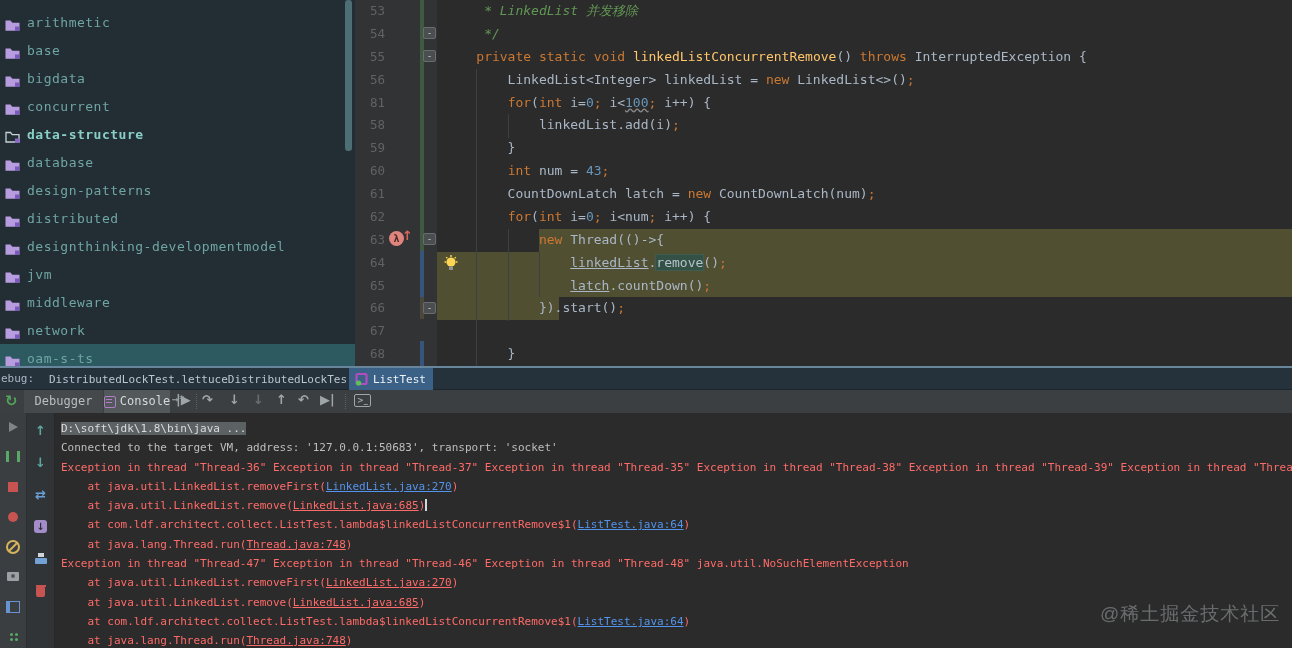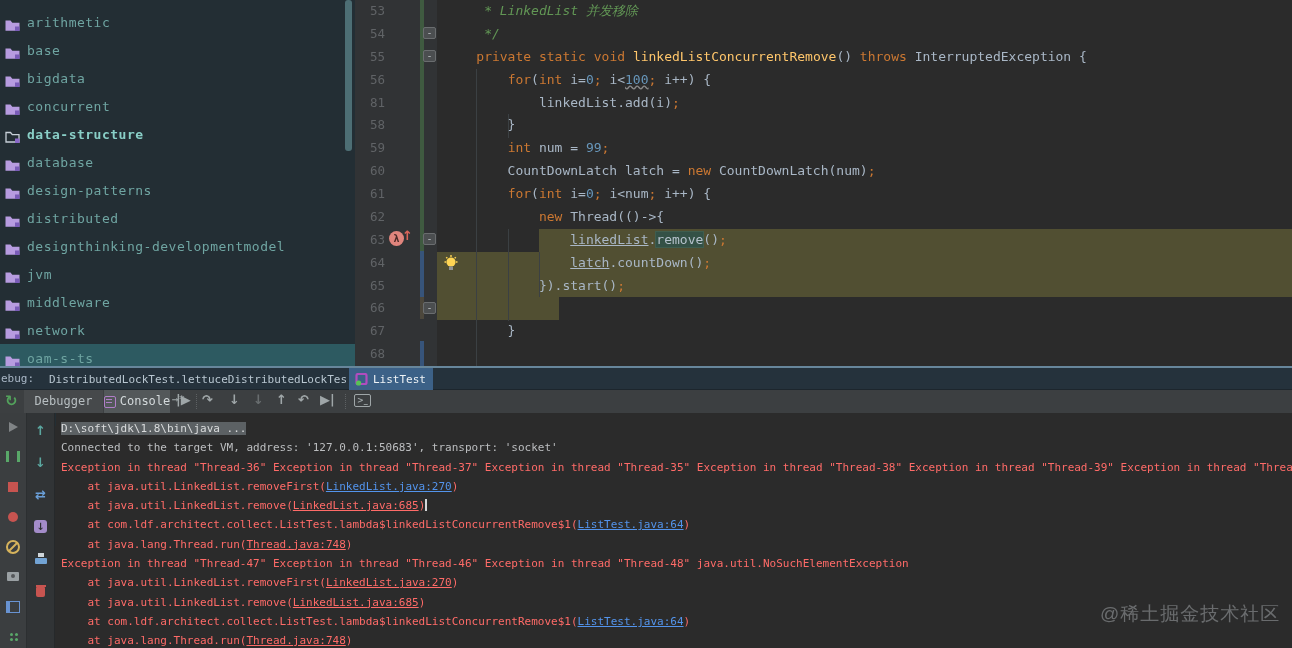--- a/index.html
+++ b/index.html
@@ -251,24 +251,25 @@
     <div id="indent-guides">
         <div class="iguide" style="left: 39px; top: 69px; width: 1px; height: 297px;"></div>
         <div class="iguide" style="left: 71px; top: 114px; width: 1px; height: 24px;"></div>
         <div class="iguide" style="left: 71px; top: 229px; width: 1px; height: 92px;"></div>
         <div class="iguide" style="left: 102px; top: 252px; width: 1px; height: 45px;"></div>
       </div>
     <div id="code-lines">
         <div class="cline"><span class="tk-com">     * LinkedList 并发移除</span></div>
         <div class="cline"><span class="tk-com">     */</span></div>
         <div class="cline"><span class="tk-p">    </span><span class="tk-k">private</span><span class="tk-p"> </span><span class="tk-k">static</span><span class="tk-p"> </span><span class="tk-k">void</span><span class="tk-p"> </span><span class="tk-m">linkedListConcurrentRemove</span><span class="tk-p">() </span><span class="tk-k">throws</span><span class="tk-p"> InterruptedException {</span></div>
+        <div class="cline"><span class="tk-p">        LinkedList&lt;Integer&gt; linkedList = </span><span class="tk-k">new</span><span class="tk-p"> LinkedList&lt;&gt;()</span><span class="tk-k">;</span></div>
         <div class="cline"><span class="tk-p">        </span><span class="tk-k">for</span><span class="tk-p">(</span><span class="tk-k">int</span><span class="tk-p"> i=</span><span class="tk-n">0</span><span class="tk-k">;</span><span class="tk-p"> i&lt;</span><span class="tk-nw">100</span><span class="tk-k">;</span><span class="tk-p"> i++) {</span></div>
         <div class="cline"><span class="tk-p">            linkedList.add(i)</span><span class="tk-k">;</span></div>
         <div class="cline"><span class="tk-p">        }</span></div>
-        <div class="cline"><span class="tk-p">        </span><span class="tk-k">int</span><span class="tk-p"> num = </span><span class="tk-n">99</span><span class="tk-k">;</span></div>
+        <div class="cline"><span class="tk-p">        </span><span class="tk-k">int</span><span class="tk-p"> num = </span><span class="tk-n">43</span><span class="tk-k">;</span></div>
         <div class="cline"><span class="tk-p">        CountDownLatch latch = </span><span class="tk-k">new</span><span class="tk-p"> CountDownLatch(num)</span><span class="tk-k">;</span></div>
         <div class="cline"><span class="tk-p">        </span><span class="tk-k">for</span><span class="tk-p">(</span><span class="tk-k">int</span><span class="tk-p"> i=</span><span class="tk-n">0</span><span class="tk-k">;</span><span class="tk-p"> i&lt;num</span><span class="tk-k">;</span><span class="tk-p"> i++) {</span></div>
         <div class="cline"><span class="tk-p">            </span><span class="tk-k">new</span><span class="tk-p"> Thread(()-&gt;{</span></div>
         <div class="cline"><span class="tk-p">                </span><span class="tk-u">linkedList</span><span class="tk-p">.</span><span class="tk-box">remove</span><span class="tk-p">()</span><span class="tk-k">;</span></div>
         <div class="cline"><span class="tk-p">                </span><span class="tk-u">latch</span><span class="tk-p">.countDown()</span><span class="tk-k">;</span></div>
         <div class="cline"><span class="tk-p">            }).start()</span><span class="tk-k">;</span></div>
         <div class="cline"></div>
         <div class="cline"><span class="tk-p">        }</span></div>
       </div>
     <div id="bulb">

